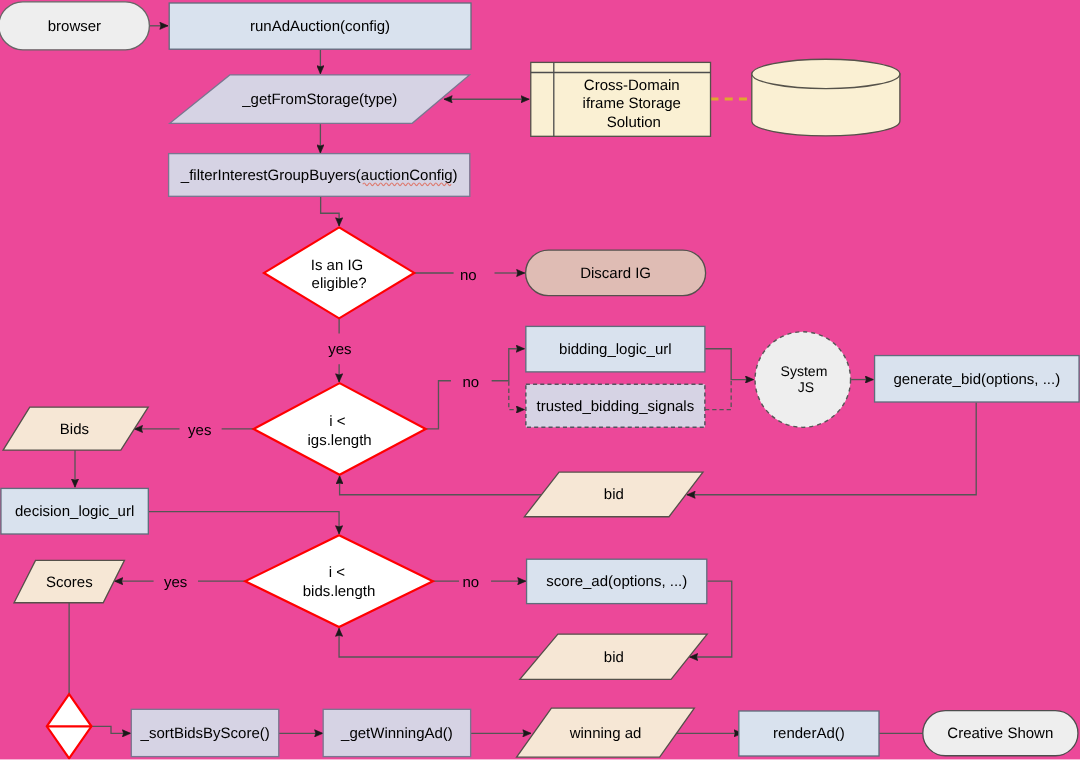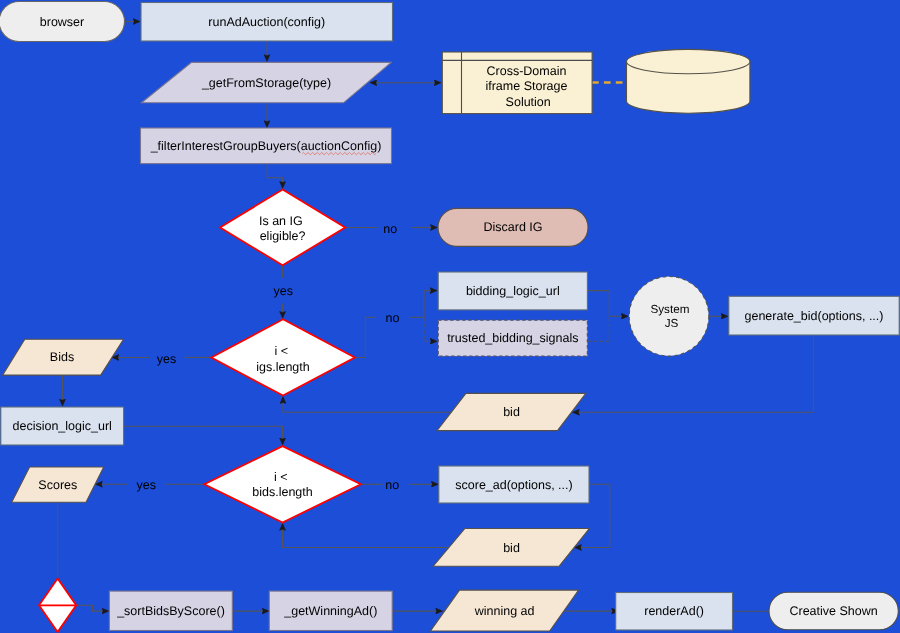--- a/index.html
+++ b/index.html
@@ -1,18 +1,18 @@
 <!DOCTYPE html>
 <html><head>
 <meta charset="utf-8">
 <title>Ad Auction Flow</title>
 <style>
   html,body{margin:0;padding:0;background:#ffffff;}
   body{width:900px;height:633px;overflow:hidden;font-family:"Liberation Sans",sans-serif;}
-  #canvas{position:relative;width:900px;height:633px;background:#1d4ed8;}
+  #canvas{position:relative;width:900px;height:633px;background:#ec4899;}
   svg{display:block;}
   text{font-family:"Liberation Sans",sans-serif;fill:#000000;-webkit-font-smoothing:antialiased;}
   *{-webkit-font-smoothing:antialiased;text-rendering:geometricPrecision;}
 </style>
 </head>
 <body>
 
 <div id="canvas">
   <svg width="900" height="633" viewBox="0 0 900 633" xmlns="http://www.w3.org/2000/svg">
     <defs>

